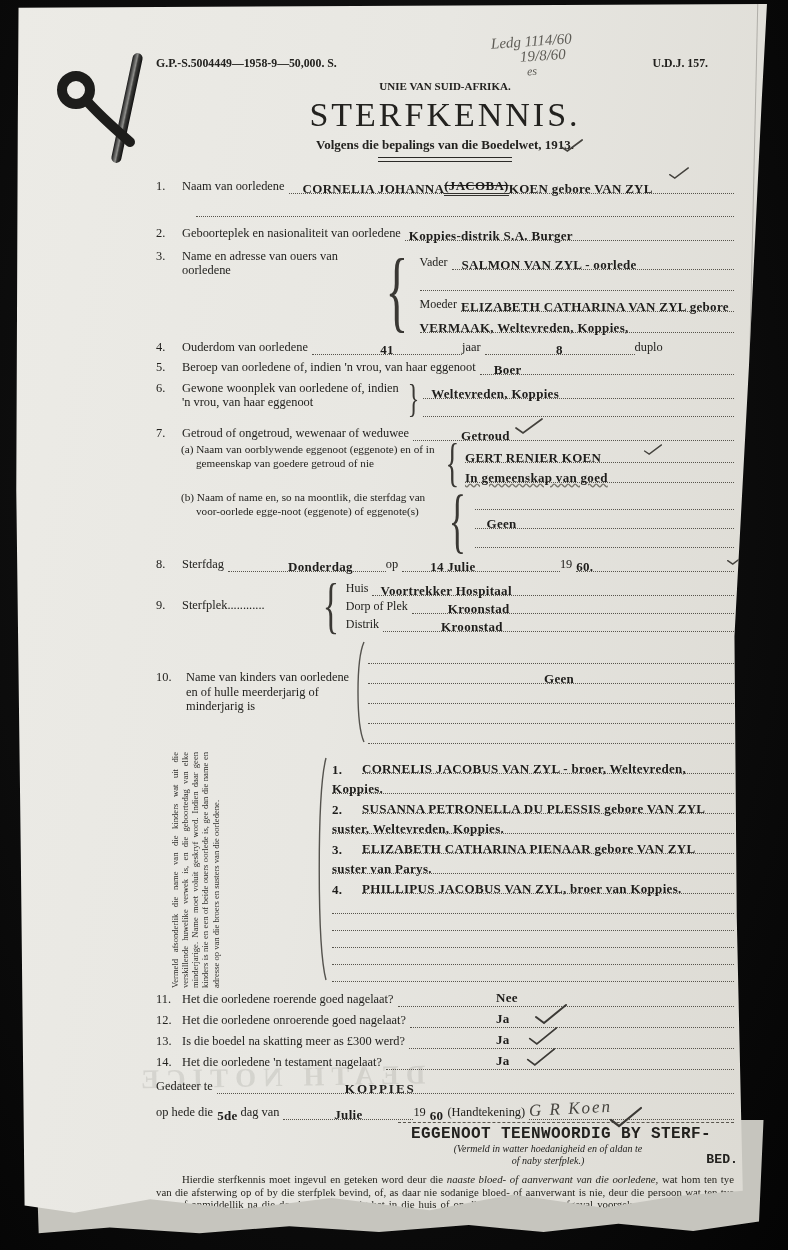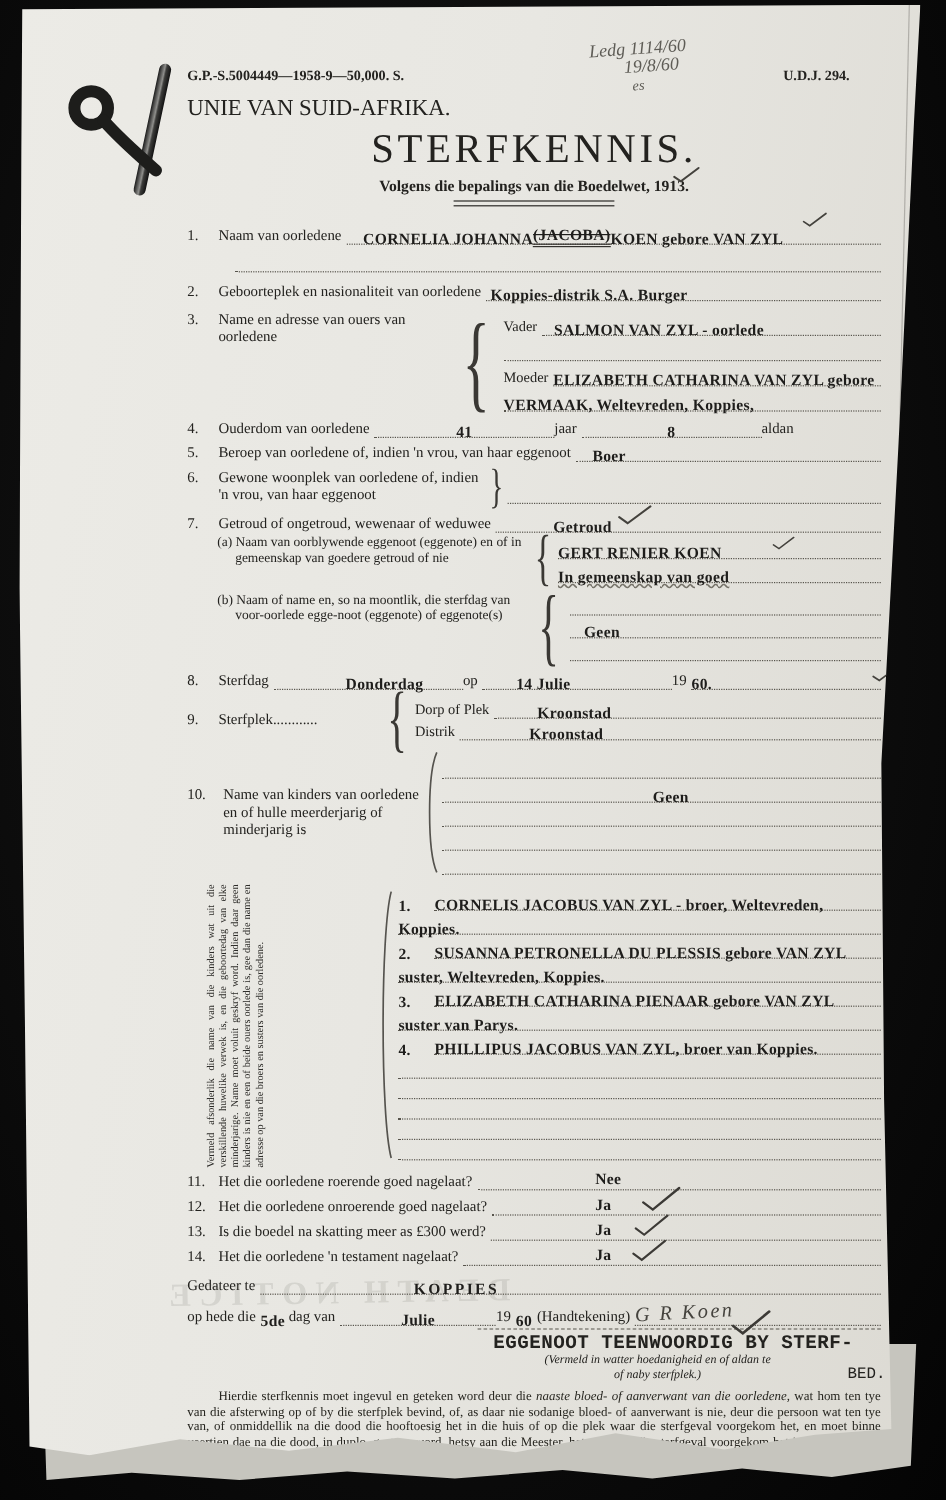--- a/index.html
+++ b/index.html
@@ -31,21 +31,21 @@
   .group{display:flex;align-items:stretch;position:relative;}
   .gleft{flex:0 0 218px;font-size:12.4px;line-height:1.16;display:flex;}
   .gleft .no{flex:0 0 26px;}
   .brace{align-self:center;font-weight:300;color:#3a3834;flex:0 0 14px;text-align:center;line-height:0;}
   .gright{flex:1;display:flex;flex-direction:column;justify-content:flex-end;}
   .subrow{display:flex;align-items:flex-end;}
   .slbl{padding-right:4px;white-space:nowrap;font-size:12px;}
   .hang{text-indent:-15px;padding-left:15px;font-size:11.2px;line-height:1.22;}
   
   .refrow{display:flex;justify-content:space-between;margin-top:10px;font-weight:700;font-size:11.8px;padding-right:26px;}
-  .country{font-weight:400;font-size:19px;margin-top:9px;}
+  .country{text-align:center;font-weight:700;font-size:11px;margin-top:9px;}
   .title{text-align:center;font-size:34px;letter-spacing:3px;line-height:44px;margin-top:1px;}
   .subtitle{text-align:center;font-weight:700;font-size:13px;margin-top:0;}
   .rule{width:134px;height:3px;border-top:1.4px solid #2b2a27;border-bottom:1px solid #2b2a27;margin:4px auto 0;}
   
   .hand{font-style:italic;color:#5e5c56;font-size:15px;line-height:15px;}
   .hand-note{position:absolute;left:336px;top:-12px;transform:rotate(-4deg);}
   .script{font-family:"Liberation Serif",serif;font-style:italic;font-size:17px;color:#45433e;transform:rotate(-3deg);letter-spacing:2px;}
   svg.check{display:inline-block;}
   
   .relblock{position:relative;padding-left:176px;margin-top:10px;}
@@ -55,21 +55,21 @@
   .rel-line{display:flex;align-items:flex-end;height:20px;}
   .rel-line .fill{min-height:12px;}
   .rno{flex:0 0 30px;}
   .rel-empty{height:16px;border-bottom:1px dotted #57544c;}
   
   .vcol{position:absolute;left:340px;bottom:2px;}
   .capacity{margin:2px 0 0 auto;width:336px;position:relative;}
   .capline{border-top:1px dashed #57544c;height:2px;}
   .capmain{font-family:"Liberation Mono","DejaVu Sans Mono",monospace;font-weight:700;font-size:16px;letter-spacing:.4px;white-space:nowrap;margin-left:13px;}
   .capnote{font-style:italic;font-size:10px;text-align:center;line-height:1.2;width:300px;}
-  .capbed{position:absolute;right:-4px;top:30px;font-family:"Liberation Mono","DejaVu Sans Mono",monospace;font-weight:400;font-size:13.2px;text-align:center;}
+  .capbed{position:absolute;right:-4px;top:30px;font-family:"Liberation Mono","DejaVu Sans Mono",monospace;font-weight:700;font-size:13.2px;text-align:center;}
   .footer{margin-top:6px;font-size:10.8px;line-height:1.18;text-align:justify;color:#26251f;}
   .footer .ital{font-style:italic;}
   .bleed{position:absolute;left:120px;top:1058px;transform:scaleX(-1) rotate(1deg);font-size:27px;font-weight:700;
          letter-spacing:7px;color:rgba(70,70,66,.12);font-family:"Liberation Serif",serif;}
   .mt2{margin-top:2px}.mt4{margin-top:4px}.mt6{margin-top:6px}.mt8{margin-top:8px}.mt14{margin-top:14px}
 </style>
 </head>
 <body>
 
 <div class="stage">
@@ -94,21 +94,21 @@
     <div class="content">
 
       <div class="hand hand-note">
         <div>Ledg 1114/60</div>
         <div style="margin-left:28px">19/8/60</div>
         <div style="margin-left:34px;font-size:12px">es</div>
       </div>
 
       <div class="refrow">
         <span>G.P.-S.5004449—1958-9—50,000.   S.</span>
-        <span>U.D.J. 294.</span>
+        <span>U.D.J. 157.</span>
       </div>
       <div class="country">UNIE VAN SUID-AFRIKA.</div>
       <div class="title">STERFKENNIS.</div>
       <div class="subtitle">Volgens die bepalings van die Boedelwet, 1913.</div>
       <svg class="check" style="position:absolute;left:404px;top:92px" width="24" height="15" viewBox="0 0 26 16">
           <path d="M2 10 L8 14 L24 2" fill="none" stroke="#44423d" stroke-width="1.8" stroke-linecap="round"></path>
         </svg>
       <div class="rule"></div>
 
       <div class="row mt14">
@@ -166,38 +166,43 @@
       <div class="row mt6">
         <span class="no">4.</span>
         <span class="lbl">Ouderdom van oorledene</span>
         <span class="fill" style="max-width:150px">
             <span class="typed" style="margin:0 auto">41</span>
           </span>
         <span class="lbl">jaar</span>
         <span class="fill" style="max-width:150px">
             <span class="typed" style="margin:0 auto">8</span>
           </span>
-        <span class="lbl">aldan</span>
+        <span class="lbl">duplo</span>
       </div>
 
       <div class="row mt4">
         <span class="no">5.</span>
         <span class="lbl">Beroep van oorledene of, indien 'n vrou, van haar eggenoot</span>
         <span class="fill">
             <span class="typed" style="margin-left:14px">Boer</span>
           </span>
       </div>
 
       <div class="group mt6">
         <div class="gleft" style="flex-basis:248px">
           <span class="no">6.</span>
           <span>Gewone woonplek van oorledene of, indien 'n vrou, van haar eggenoot</span>
         </div>
         <span class="brace" style="font-size:40px;transform:scale(.6,1)">}</span>
         <div class="gright">
+          <div class="subrow" style="height:18px">
+              <span class="fill">
+                <span class="typed" style="margin-left:8px">Weltevreden, Koppies</span>
+              </span>
+            </div>
           <div class="subrow" style="height:18px">
               <span class="fill"></span>
             </div>
         </div>
       </div>
 
       <div class="row mt8">
         <span class="no">7.</span>
         <span class="lbl">Getroud of ongetroud, wewenaar of weduwee</span>
         <span class="fill">
@@ -266,20 +271,26 @@
           </svg>
       </div>
 
       <div class="group mt6">
         <div class="gleft" style="flex-basis:160px;align-self:center">
           <span class="no">9.</span>
           <span>Sterfplek............</span>
         </div>
         <span class="brace" style="font-size:62px;transform:scale(.55,1)">{</span>
         <div class="gright">
+          <div class="subrow" style="height:18px">
+            <span class="slbl">Huis</span>
+            <span class="fill">
+                <span class="typed" style="margin-left:8px">Voortrekker Hospitaal</span>
+              </span>
+          </div>
           <div class="subrow" style="height:18px">
             <span class="slbl">Dorp of Plek</span>
             <span class="fill">
                 <span class="typed" style="margin-left:36px">Kroonstad</span>
               </span>
           </div>
           <div class="subrow" style="height:18px">
             <span class="slbl">Distrik</span>
             <span class="fill">
                 <span class="typed" style="margin-left:58px">Kroonstad</span>

